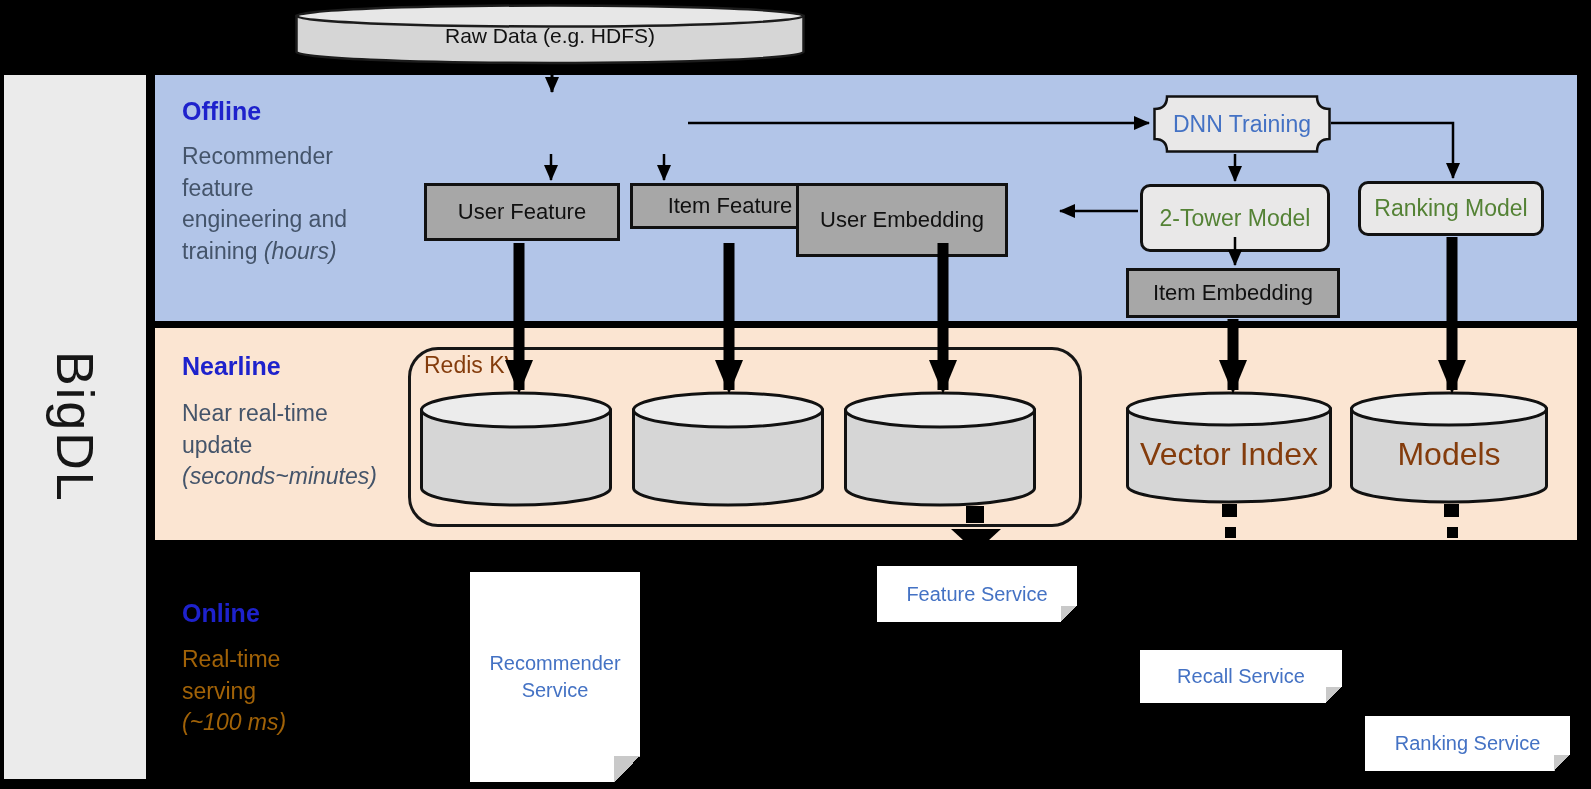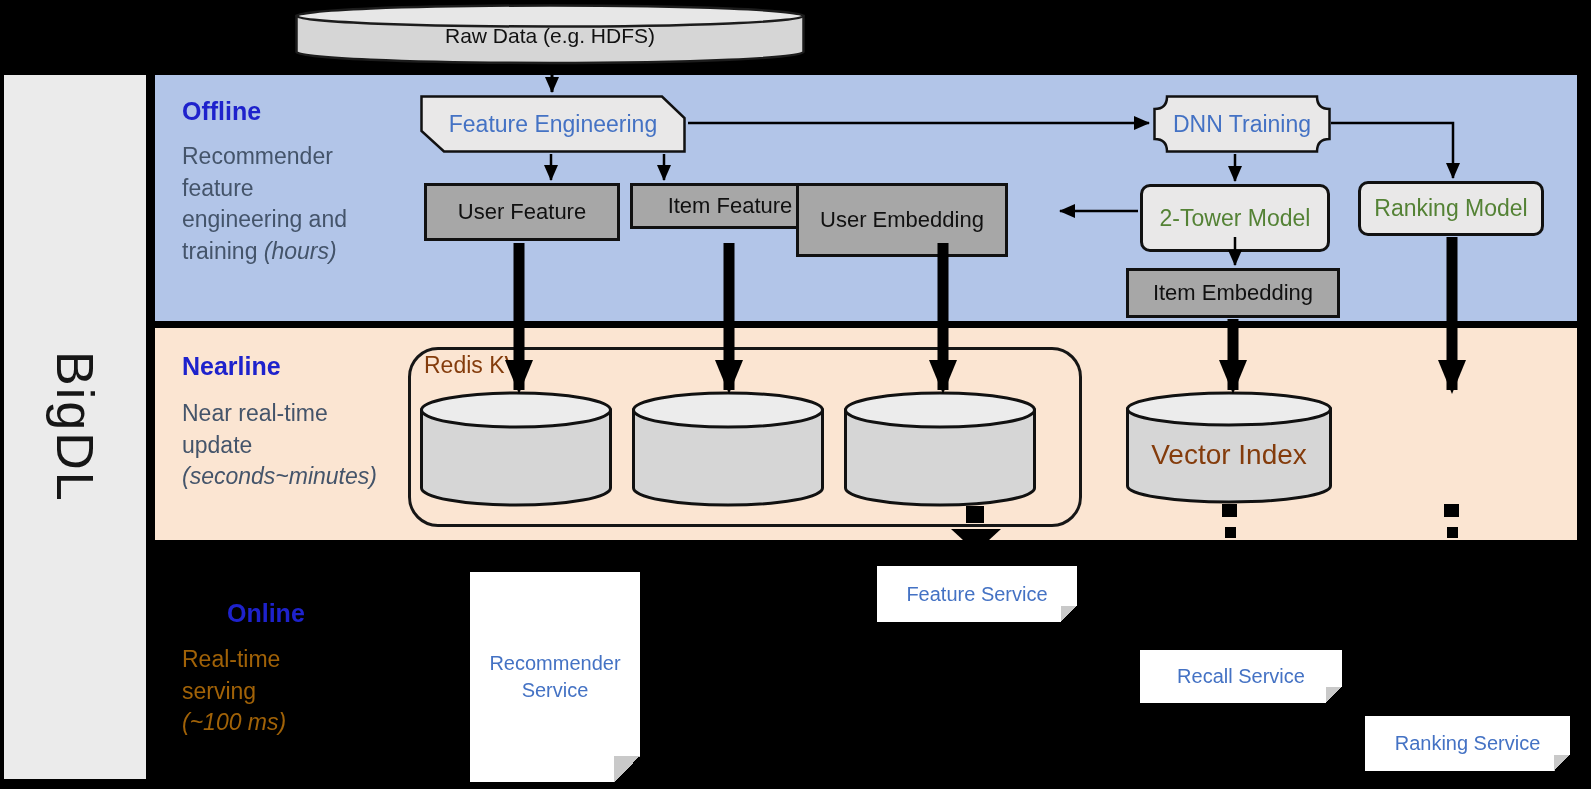--- a/index.html
+++ b/index.html
@@ -48,21 +48,21 @@
     border:3px solid #161616;border-radius:30px;box-sizing:border-box;
   }
   .redis-label{position:absolute;left:424px;top:352px;font-size:23px;color:#843c0c;}
   
   .cyl{position:absolute;}
   .cyl svg{position:absolute;left:0;top:0;}
   .cyl .cyl-label{
     position:absolute;left:0;top:0;width:100%;height:100%;
     display:flex;align-items:center;justify-content:center;
     padding-top:14px;box-sizing:border-box;
-    color:#843c0c;font-size:28px;z-index:1;
+    color:#843c0c;font-size:32px;z-index:1;
   }
   .raw-label{color:#111 !important;font-size:21px !important;padding-top:2px !important;}
   
   #arrows{position:absolute;left:0;top:0;z-index:5;pointer-events:none;}
 </style>
 </head>
 <body>
 
 <div id="canvas">
 
@@ -81,41 +81,35 @@
     <div><span>training</span> <span class="it">(hours)</span></div>
   </div>
 
   <div class="lane-title" style="left:182px;top:352px;">Nearline</div>
   <div class="lane-desc" style="left:182px;top:398px;width:270px;">
     <div>Near real-time</div>
     <div>update</div>
     <div class="it">(seconds~minutes)</div>
   </div>
 
-  <div class="lane-title" style="left:182px;top:599px;margin-left:45px;">Online</div>
+  <div class="lane-title" style="left:182px;top:599px;">Online</div>
   <div class="lane-desc lane-desc-online" style="left:182px;top:644px;width:200px;">
     <div>Real-time</div>
     <div>serving</div>
     <div class="it">(~100 ms)</div>
   </div>
 
   <div class="cyl" style="left:295px;top:3px;width:510px;height:63px;">
     <svg width="510" height="63">
       <path d="M1.5,13 L1.5,49 A253.5,11 0 0 0 508.5,49 L508.5,13 Z" fill="#d6d6d6" stroke="#1c1c1c" stroke-width="2.5"></path>
       <ellipse cx="255" cy="13" rx="253.5" ry="10.5" fill="#e7e7e7" stroke="#1c1c1c" stroke-width="2.5"></ellipse>
     </svg>
     <div class="cyl-label raw-label">Raw Data (e.g. HDFS)</div>
   </div>
 
-  <div class="node shape" style="left:420px;top:95px;width:266px;height:58px;">
-    <svg width="266" height="58">
-      <path d="M1.5,1.5 L242,1.5 L264.5,23 L264.5,56.5 L24,56.5 L1.5,36 Z" fill="#e9e8e8" stroke="#111" stroke-width="2.5"></path>
-    </svg>
-    <span>Feature Engineering</span>
-  </div>
 
   <div class="node shape" style="left:1153px;top:95px;width:178px;height:58px;">
     <svg width="178" height="58">
       <path d="M14,1.5 L164,1.5 Q164,14 176.5,14 L176.5,44 Q164,44 164,56.5 L14,56.5 Q14,44 1.5,44 L1.5,14 Q14,14 14,1.5 Z" fill="#e9e8e8" stroke="#111" stroke-width="2.5"></path>
     </svg>
     <span>DNN Training</span>
   </div>
 
   <div class="node graybox" style="left:424px;top:183px;width:196px;height:58px;">
     <span>User Feature</span>
@@ -158,20 +152,27 @@
       <ellipse cx="96" cy="20" rx="94.5" ry="17" fill="#ececec" stroke="#111" stroke-width="3"></ellipse>
     </svg>
   </div>
 
   <div class="cyl" style="left:1126px;top:390px;width:206px;height:115px;">
     <svg width="206" height="115">
       <path d="M1.5,19 L1.5,96 A101.5,16 0 0 0 204.5,96 L204.5,19 Z" fill="#d6d6d6" stroke="#111" stroke-width="3"></path>
       <ellipse cx="103" cy="19" rx="101.5" ry="16" fill="#ececec" stroke="#111" stroke-width="3"></ellipse>
     </svg>
     <div class="cyl-label">Vector Index</div>
+  </div>
+  <div class="cyl" style="left:1350px;top:390px;width:198px;height:115px;">
+    <svg width="198" height="115">
+      <path d="M1.5,19 L1.5,96 A97.5,16 0 0 0 196.5,96 L196.5,19 Z" fill="#d6d6d6" stroke="#111" stroke-width="3"></path>
+      <ellipse cx="99" cy="19" rx="97.5" ry="16" fill="#ececec" stroke="#111" stroke-width="3"></ellipse>
+    </svg>
+    <div class="cyl-label">Models</div>
   </div>
 
   <div class="svc svc-recommender" style="left:470px;top:572px;width:170px;height:210px;">
     <span style="width:150px;">Recommender Service</span>
     <div class="fold"></div>
   </div>
   <div class="svc" style="left:877px;top:566px;width:200px;height:56px;">
     <span>Feature Service</span>
     <div class="fold"></div>
   </div>

